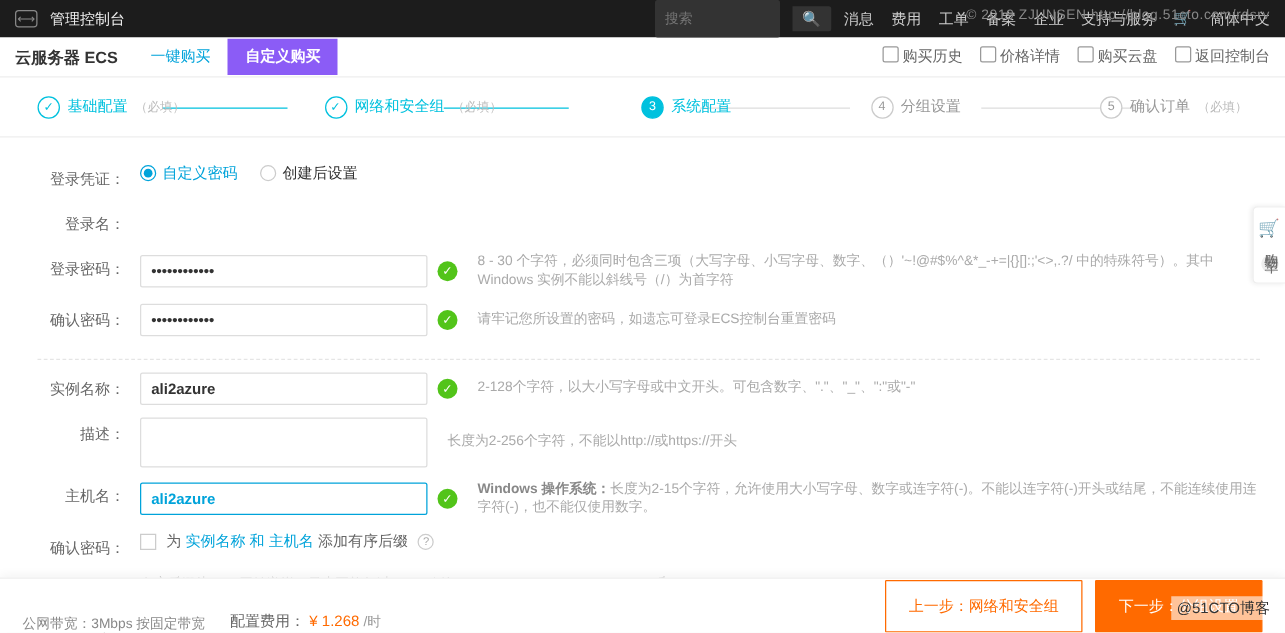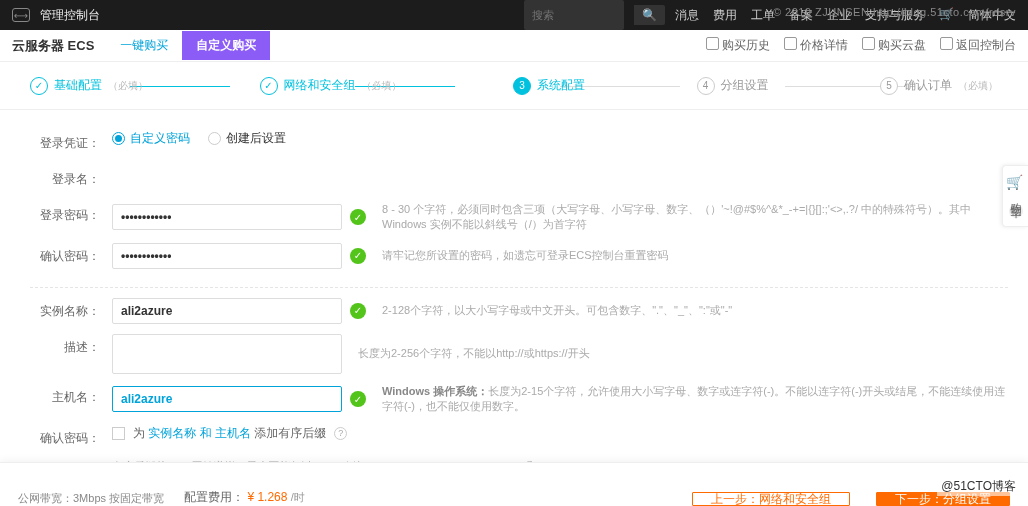--- a/index.html
+++ b/index.html
@@ -65,21 +65,21 @@
 .cart-widget { position: absolute; right: 0; top: 165px; width: 26px; background: #fff; border: 1px solid #eee; border-right: none; border-radius: 4px 0 0 4px; padding: 8px 3px; text-align: center; box-shadow: -1px 0 4px rgba(0,0,0,0.08); }
 .cart-icon { font-size: 14px; color: #666; }
 .cart-text { writing-mode: vertical-rl; font-size: 11px; color: #666; margin: 4px auto; letter-spacing: 2px; }
 .cart-badge { width: 14px; height: 14px; border-radius: 50%; background: #eee; color: #999; font-size: 9px; display: flex; align-items: center; justify-content: center; margin: 0 auto; }
 .footer-bar { position: absolute; bottom: 0; left: 0; right: 0; height: 44px; background: #fff; border-top: 1px solid #eee; display: flex; align-items: flex-end; padding: 0 18px; gap: 20px; box-shadow: 0 -2px 8px rgba(0,0,0,0.05); }
 .footer-left { color: #888; font-size: 11px; }
 .footer-price-label { color: #666; font-size: 12px; }
 .footer-price { color: #ff6a00; font-size: 12px; font-weight: 400; }
 .footer-price-suffix { color: #999; font-size: 11px; }
 .footer-buttons { display: flex; gap: 10px; }
-.btn { height: 14px; padding: 0 18px; font-size: 12px; cursor: pointer; border-radius: 1px; display: flex; align-items: center; margin-left: 16px; }
+.btn { height: 42px; padding: 0 18px; font-size: 12px; cursor: pointer; border-radius: 1px; display: flex; align-items: center; }
 .btn-prev { border: 1px solid #ff6a00; color: #ff6a00; background: #fff; }
 .btn-next { border: 1px solid #ff6a00; color: #fff; background: #ff6a00; }
 .wm2 { position: absolute; right: 8px; bottom: 10px; color: #333; font-size: 12px; background: rgba(255,255,255,0.6); padding: 1px 4px; }
 </style>
 </head>
 <body>
 
 <div class="topbar">
   <div class="logo-icon"></div>
   <span class="topbar-title">管理控制台</span>

